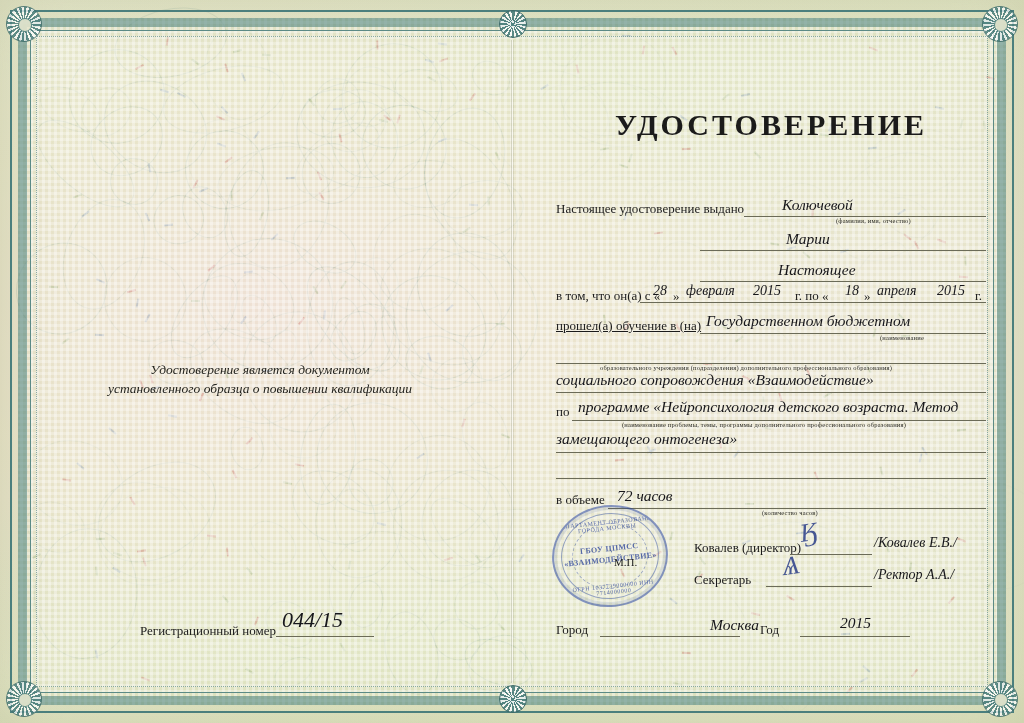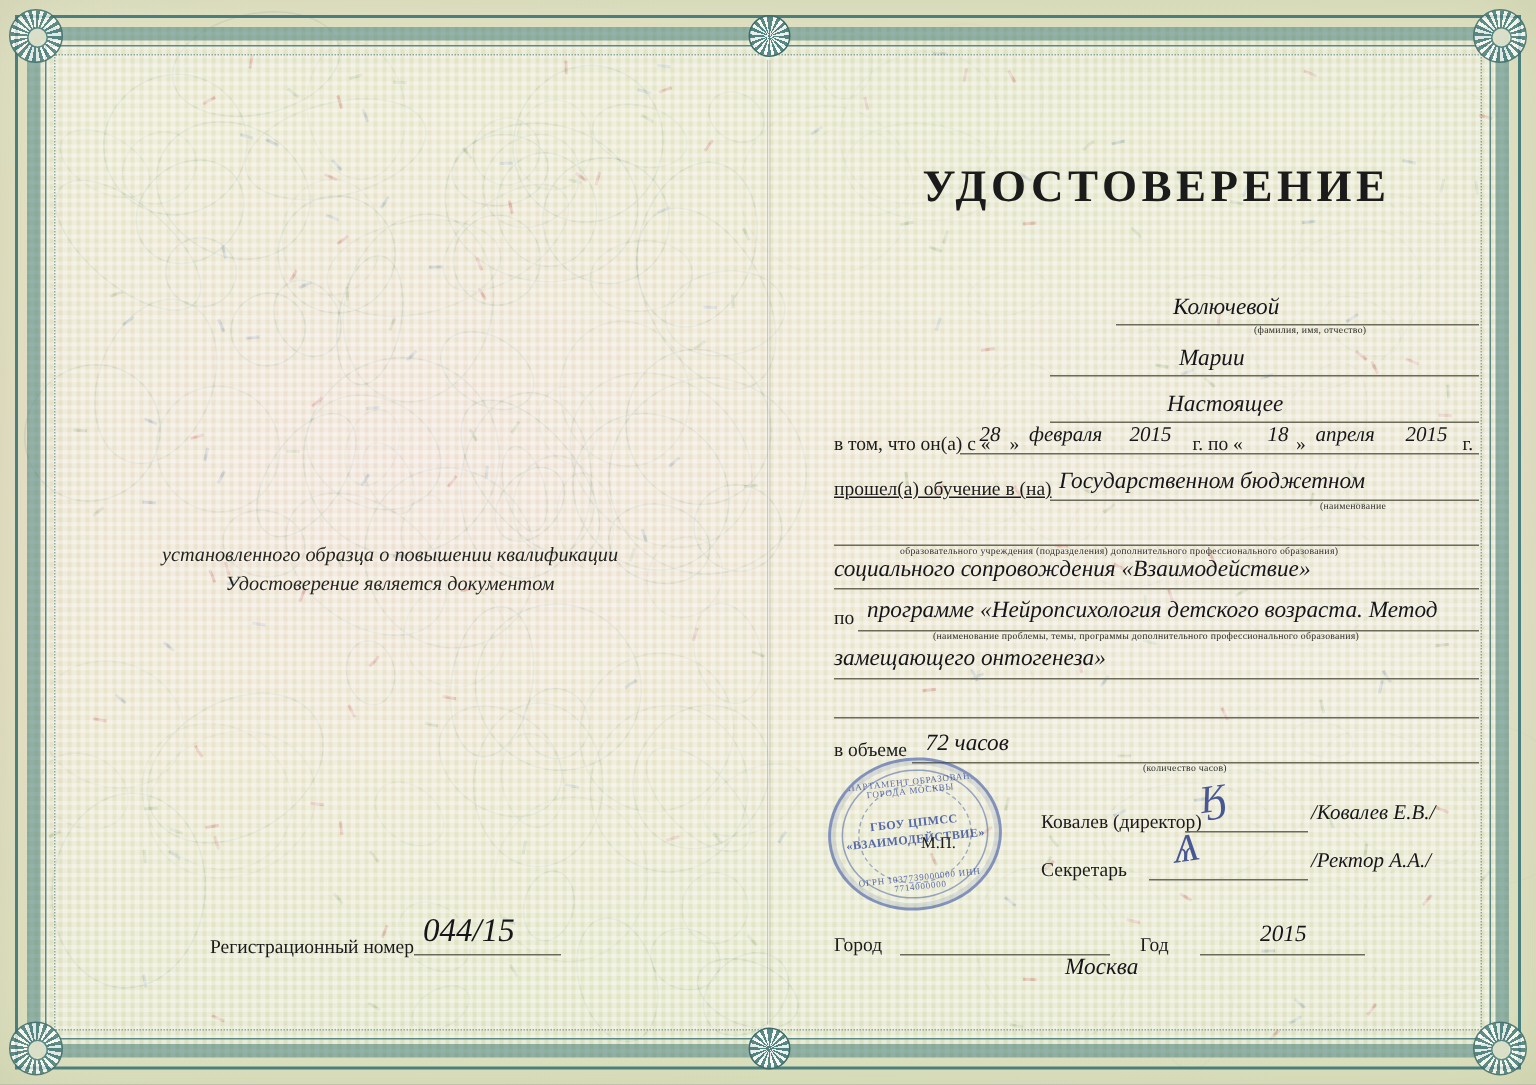--- a/index.html
+++ b/index.html
@@ -569,20 +569,21 @@
   <div class="rosette tr"></div>
   <div class="rosette bl"></div>
   <div class="rosette br"></div>
   <div class="edge-medallion top"></div>
   <div class="edge-medallion bottom"></div>
 
   <div class="fold"></div>
 
   <div class="doc-title">УДОСТОВЕРЕНИЕ</div>
 
+  <div class="label" style="left:556px; top:201px;">Настоящее удостоверение выдано</div>
   <div class="rule" style="left:744px; top:216px; width:242px;"></div>
   <div class="hand" style="left:782px; top:196px;">Колючевой</div>
   <div class="hint" style="left:836px; top:217px;">(фамилия, имя, отчество)</div>
 
   <div class="rule" style="left:700px; top:250px; width:286px;"></div>
   <div class="hand" style="left:786px; top:230px;font-family:Liberation Serif, serif;">Марии</div>
 
   <div class="rule" style="left:700px; top:281px; width:286px;"></div>
   <div class="hand" style="left:778px; top:261px;">Настоящее</div>
 
@@ -640,28 +641,28 @@
   <div class="rule" style="left:790px; top:554px; width:82px;"></div>
   <div class="sig" style="left:800px; top:518px;">Ӄ</div>
   <div class="hand small" style="left:874px; top:535px;">/Ковалев Е.В./</div>
 
   <div class="label" style="left:694px; top:572px;">Секретарь</div>
   <div class="rule" style="left:766px; top:586px; width:106px;"></div>
   <div class="sig" style="left:782px; top:551px;">Ѧ</div>
   <div class="hand small" style="left:874px; top:567px;">/Ректор А.А./</div>
 
   <div class="label" style="left:556px; top:622px;">Город</div>
-  <div class="hand" style="left:670px; top:636px;padding-left:40px;">Москва</div>
+  <div class="hand" style="left:670px; top:616px;padding-left:40px;">Москва</div>
   <div class="rule" style="left:600px; top:636px; width:140px;"></div>
 
   <div class="label" style="left:760px; top:622px;">Год</div>
   <div class="hand" style="left:840px; top:614px;">2015</div>
   <div class="rule" style="left:800px; top:636px; width:110px;"></div>
 
   <div class="left-note">
+    <div>Удостоверение является документом</div>
     <div>установленного образца о повышении квалификации</div>
-    <div>Удостоверение является документом</div>
   </div>
 
   <div class="label" style="left:140px; top:623px;">Регистрационный номер</div>
   <div class="hand" style="left:282px; top:607px; font-size:22px;">044/15</div>
   <div class="rule" style="left:276px; top:636px; width:98px;"></div>
 </div>
 
 </body></html>

